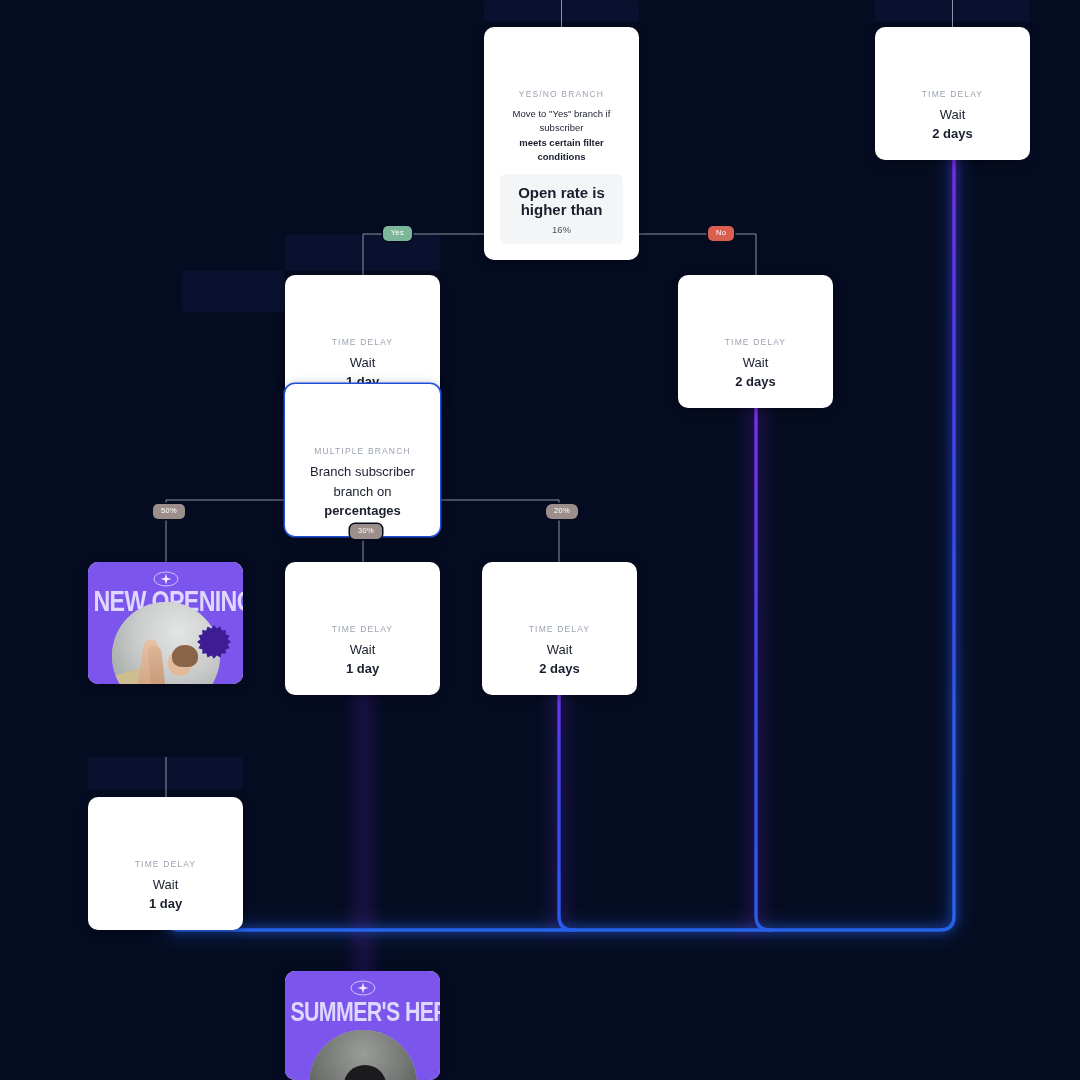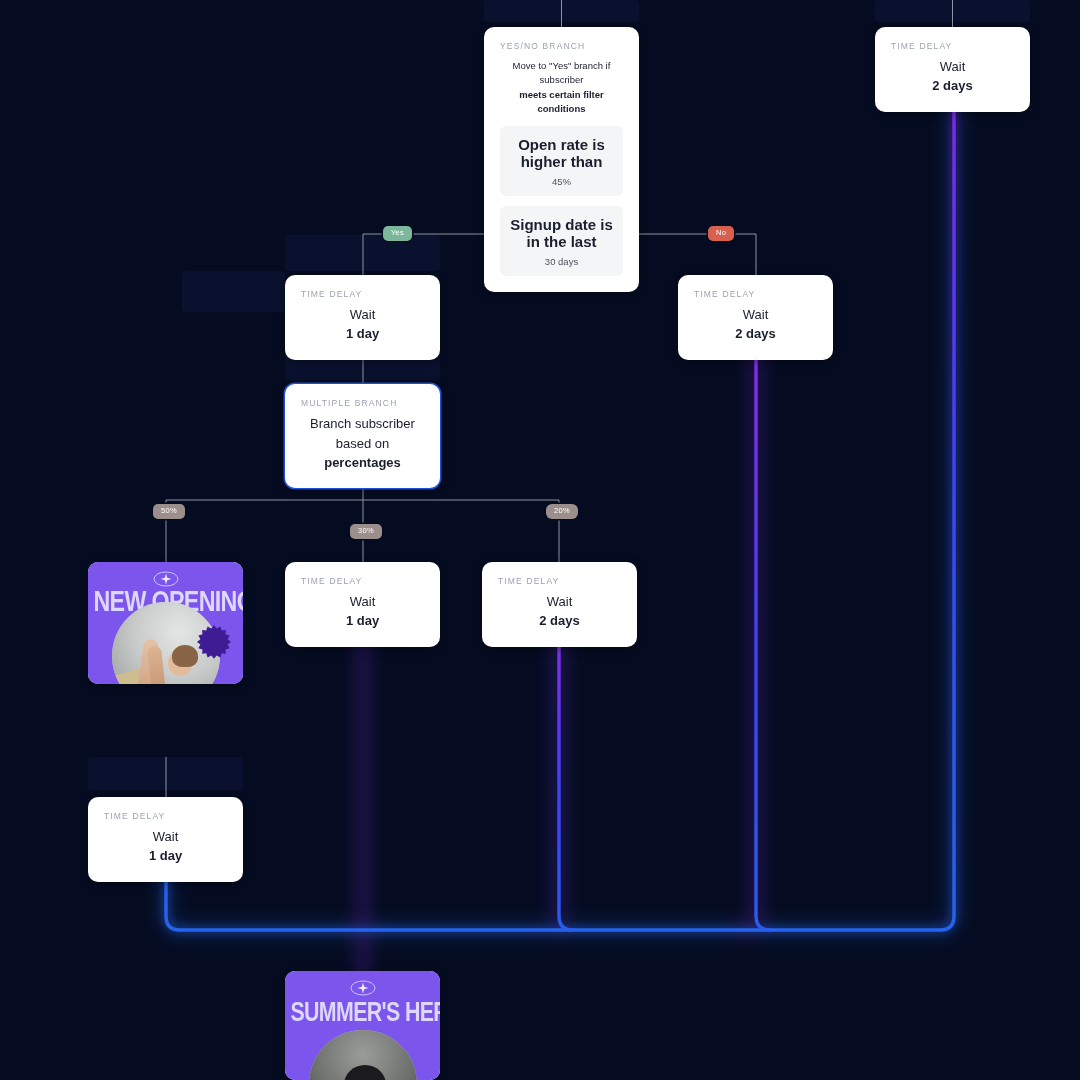--- a/index.html
+++ b/index.html
@@ -47,22 +47,23 @@
     box-shadow: 0 2px 10px rgba(0,0,0,.35);
     overflow: hidden;
   }
   .card-pad { padding: 14px 16px 16px; }
 
   .node-kind {
     font-size: 8.5px;
     letter-spacing: 1.15px;
     color: #9ba2b0;
     text-transform: uppercase;
-    text-align: left;
+    text-align: center;
     font-weight: 400;
+    margin-top: 48px;
   }
   .node-line {
     text-align: center;
     font-size: 13px;
     color: #1a1f2e;
     margin-top: 7px;
     line-height: 1.42;
   }
   .node-line.bold { font-weight: bold; margin-top: 1px; }
 
@@ -337,25 +338,21 @@
 
   <div class="card branch-card" style="left:484px;top:27px;">
     <div class="card-pad">
       <div class="node-kind">YES/NO BRANCH</div>
       <div class="branch-desc">
         <span>Move to "Yes" branch if subscriber</span><br>
         <b>meets certain filter conditions</b>
       </div>
       <div class="cond">
         <div class="cond-title">Open rate is higher than</div>
-        <div class="cond-val">45%</div>
-      </div>
-      <div class="cond">
-        <div class="cond-title">Signup date is in the last</div>
-        <div class="cond-val">30 days</div>
+        <div class="cond-val">16%</div>
       </div>
     </div>
   </div>
 
   <div class="card" style="left:875px;top:27px;width:155px;">
     <div class="card-pad">
       <div class="node-kind">TIME DELAY</div>
       <div class="node-line">Wait</div>
       <div class="node-line bold">2 days</div>
     </div>
@@ -378,21 +375,21 @@
       <div class="node-line">Wait</div>
       <div class="node-line bold">2 days</div>
     </div>
   </div>
 
   <div class="card selected" style="left:285px;top:384px;width:155px;">
     <div class="card-pad">
       <div class="node-kind">MULTIPLE BRANCH</div>
       <div class="node-line">Branch subscriber</div>
       <div class="node-line" style="margin-top:2px;">
-        <span>based on </span><b>percentages</b>
+        <span>branch on </span><b>percentages</b>
       </div>
     </div>
   </div>
 
   <div class="pill pct" style="left:153px;top:504px;">50%</div>
   <div class="pill pct" style="left:350px;top:504px;margin-top:20px;">30%</div>
   <div class="pill pct" style="left:546px;top:504px;border-radius:6px;">20%</div>
 
   <div class="card email-card" style="left:88px;top:562px;">
     <div class="creative">

